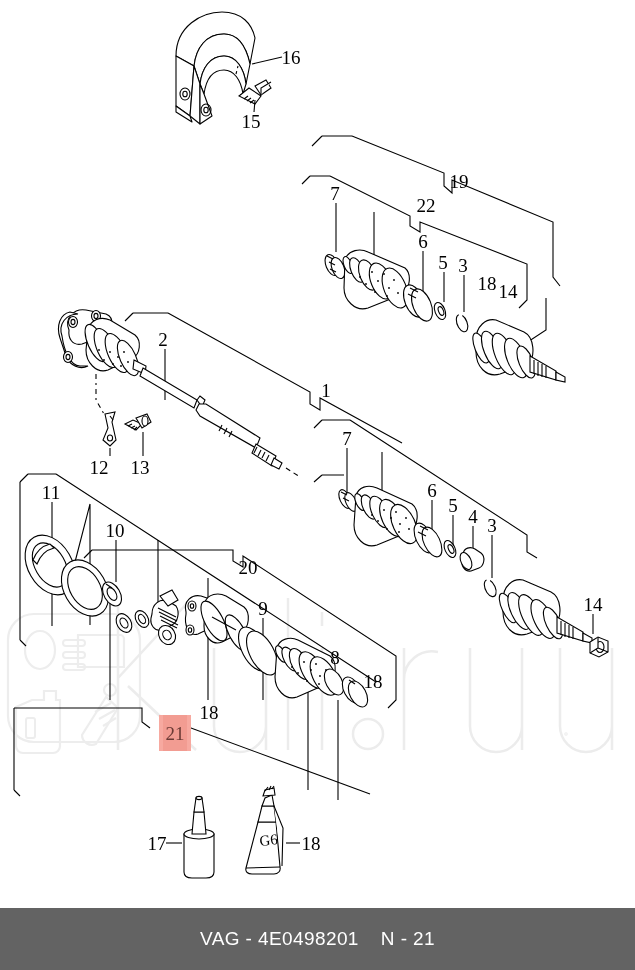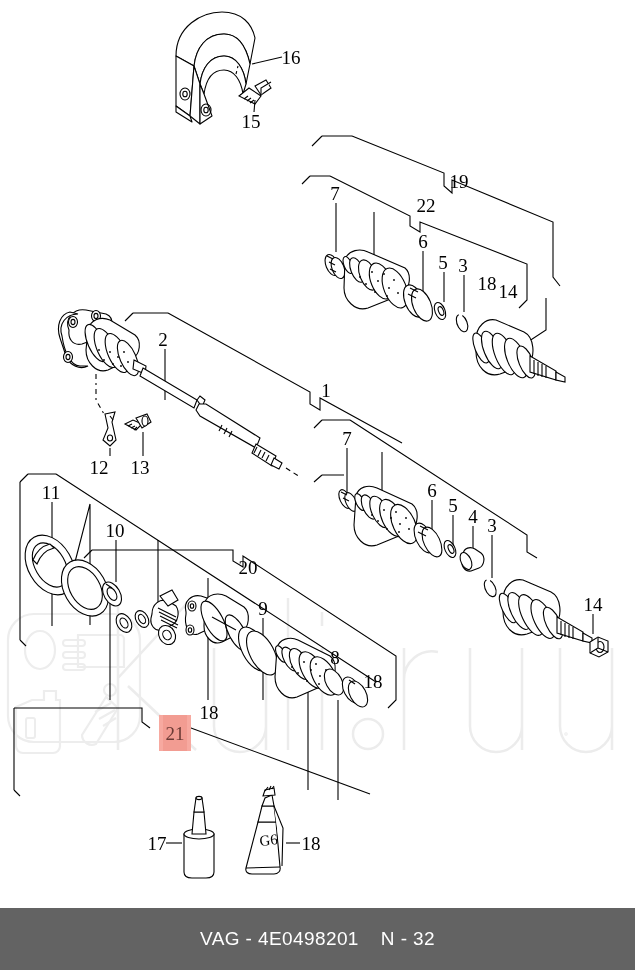--- a/index.html
+++ b/index.html
@@ -498,16 +498,16 @@
         <rect x="163" y="715" width="24" height="36" fill="#ef9287" opacity=".55"></rect>
         <text x="175" y="740" font-family="Liberation Serif, serif" font-size="19" fill="#6b3a35" text-anchor="middle">21</text>
       </g>
 
     </svg>
   </div>
 
   <div id="footer">
     <span class="ftxt">VAG - 4E0498201</span>
     <span class="gap"></span>
-    <span class="ftxt">N - 32</span>
+    <span class="ftxt">N - 21</span>
   </div>
 
 </div>
 
 </body></html>

